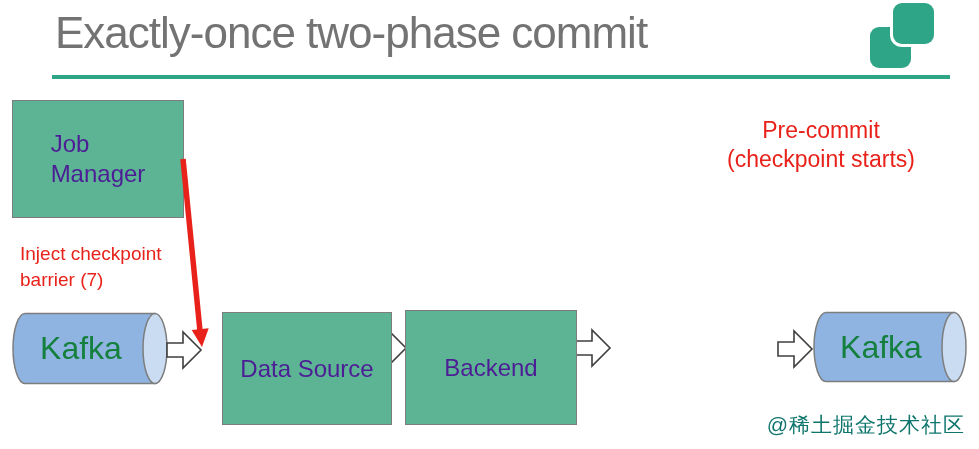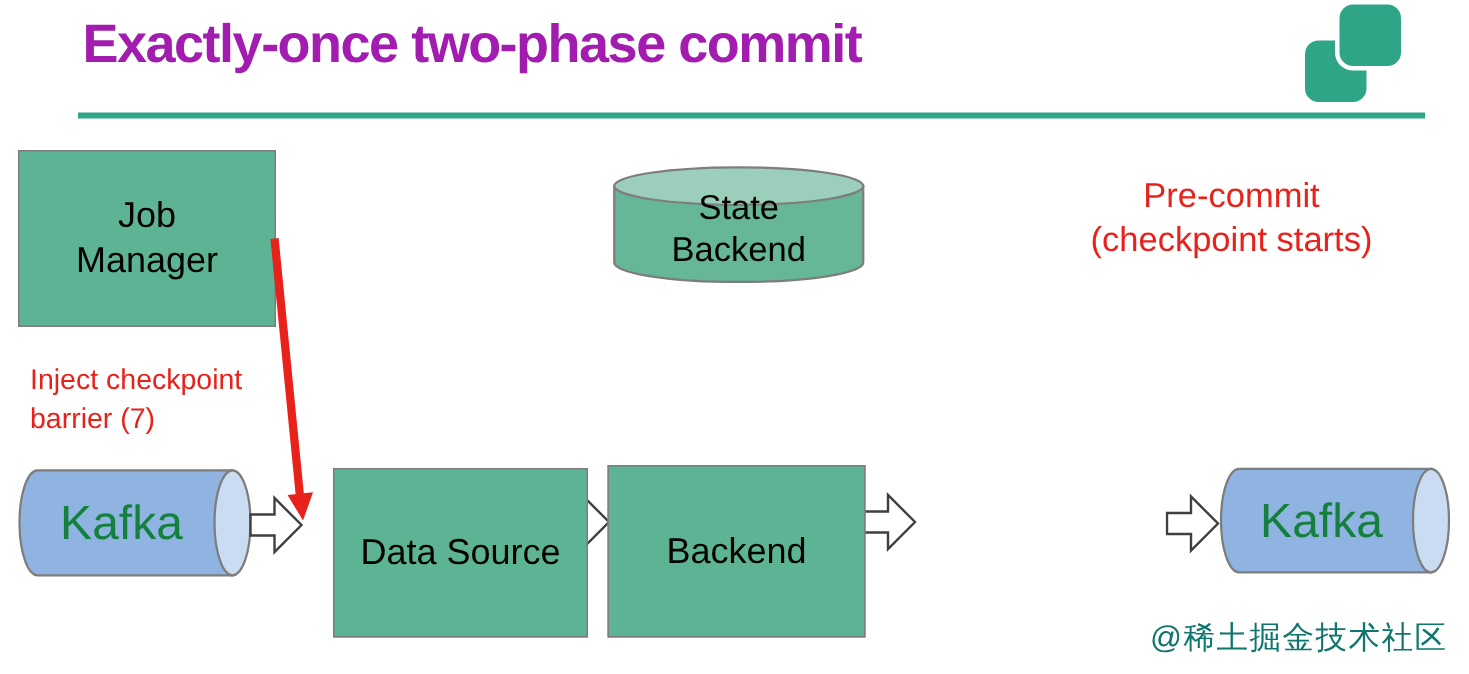--- a/index.html
+++ b/index.html
@@ -6,42 +6,42 @@
   html, body { background: #ffffff; }
   .canvas {
     position: relative;
     width: 979px; height: 449px;
     background: #ffffff;
     overflow: hidden;
     font-family: "Liberation Sans", sans-serif;
   }
   .title {
     position: absolute; left: 55px; top: 8px;
-    font-size: 36px; font-weight: bold; color: #a21caf;
+    font-size: 44px; font-weight: normal; color: #737373;
     letter-spacing: -1px; white-space: nowrap;
   }
   .underline {
     position: absolute; left: 52px; top: 75px;
     width: 898px; height: 4px; background: #2fa587;
   }
   .logo { position: absolute; left: 866px; top: 1px; width: 72px; height: 72px; }
   .logo-back {
     position: absolute; left: 4px; top: 26px; width: 41px; height: 41px;
     background: #2fa587; border-radius: 9px;
   }
   .logo-front {
     position: absolute; left: 27px; top: 2px; width: 41px; height: 41px;
     background: #2fa587; border-radius: 9px; box-shadow: 0 0 0 3px #ffffff;
   }
   .box {
     position: absolute; background: #5cb494; border: 1px solid #7d7d7d;
     display: flex; align-items: center; justify-content: center;
   }
   .node-label {
-    font-size: 24px; color: #000000; text-align: center;
+    font-size: 24px; color: #4c1d95; 
     white-space: pre-line; line-height: 30px;
   }
   .job-manager { left: 12px; top: 100px; width: 172px; height: 118px; }
   .data-source { left: 203px; top: 312px; width: 170px; height: 113px; margin-left: 19px; }
   .window-box  { left: 405px; top: 310px; width: 172px; height: 115px; }
   .data-sink   { left: 609px; top: 313px; width: 171px; height: 109px; }
   .cyl { position: absolute; }
   .cyl svg { position: absolute; left: 0; top: 0; }
   .state-backend { left: 408px; top: 110px; width: 169px; height: 80px; }
   .sb-label {
@@ -91,28 +91,20 @@
   </div>
 
   <div class="box job-manager">
     <span class="node-label">Job
 Manager</span>
   </div>
 
   <div class="annotation inject">Inject checkpoint
 barrier (7)</div>
 
-  <div class="cyl state-backend">
-    <svg width="169" height="80" viewBox="0 0 169 80">
-      <path d="M1.5 14 L1.5 65 A 83 13 0 0 0 167.5 65 L167.5 14 Z" fill="#66b798" stroke="#7d7d7d" stroke-width="1.5"></path>
-      <ellipse cx="84.5" cy="14" rx="83" ry="12.5" fill="#9bcebb" stroke="#7d7d7d" stroke-width="1.5"></ellipse>
-    </svg>
-    <span class="node-label sb-label">State
-Backend</span>
-  </div>
 
   <div class="annotation precommit">Pre-commit
 (checkpoint starts)</div>
 
   <div class="cyl kafka-in">
     <svg width="156" height="73" viewBox="0 0 156 73">
       <path d="M13 1.5 L143 1.5 L143 71.5 L13 71.5 A 12 35 0 0 1 13 1.5 Z" fill="#8fb4e2" stroke="#7d7d7d" stroke-width="1.5"></path>
       <ellipse cx="143" cy="36.5" rx="12" ry="35" fill="#cadcf2" stroke="#7d7d7d" stroke-width="1.5"></ellipse>
     </svg>
     <span class="kafka-label">Kafka</span>

